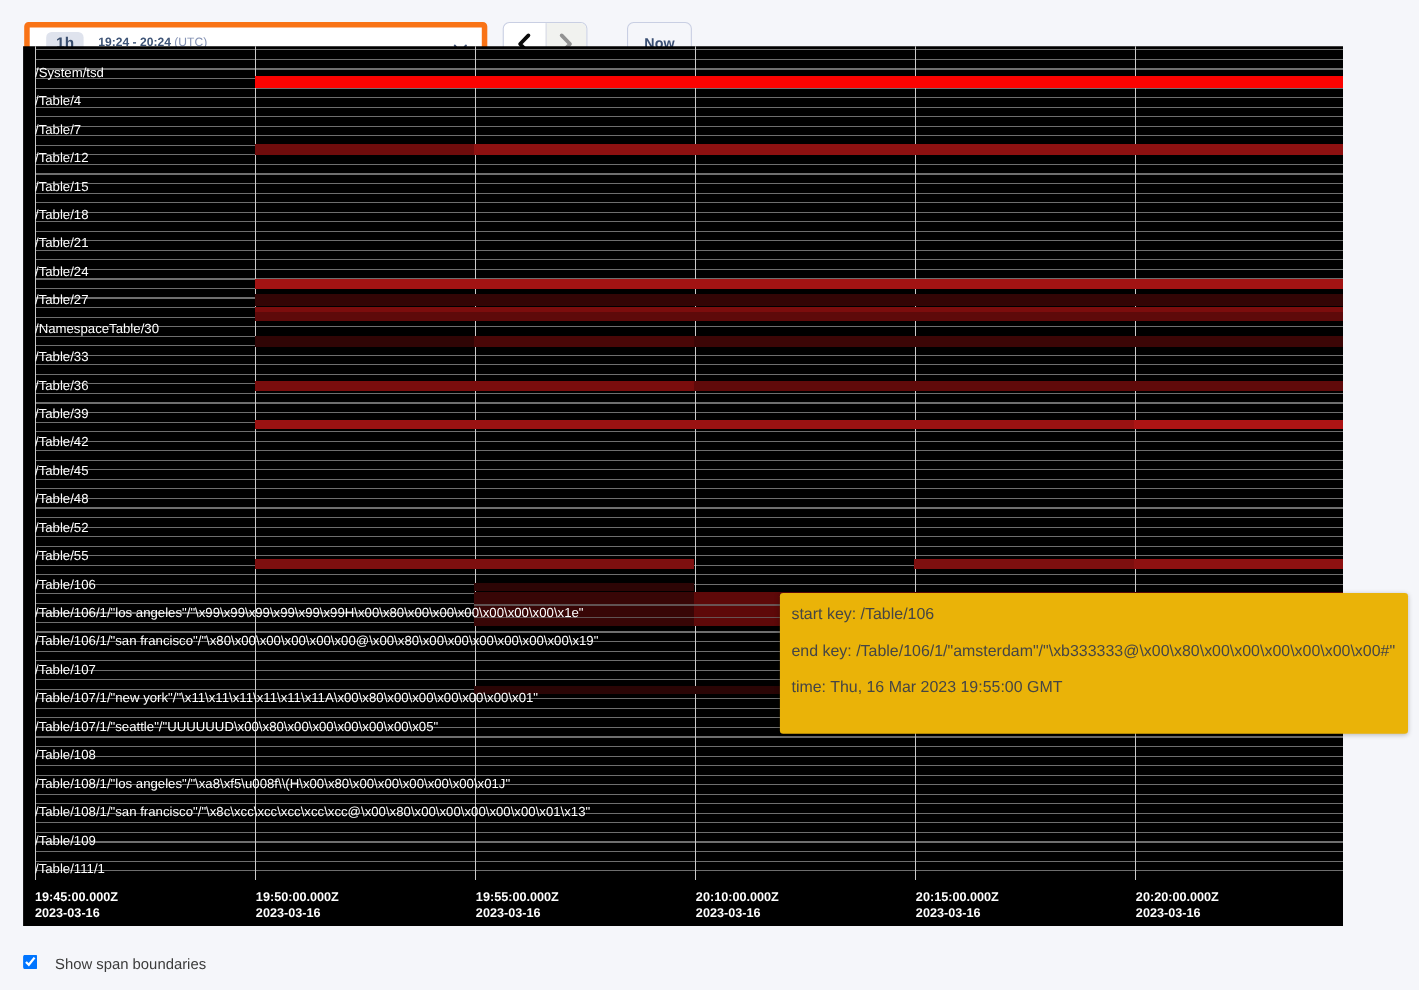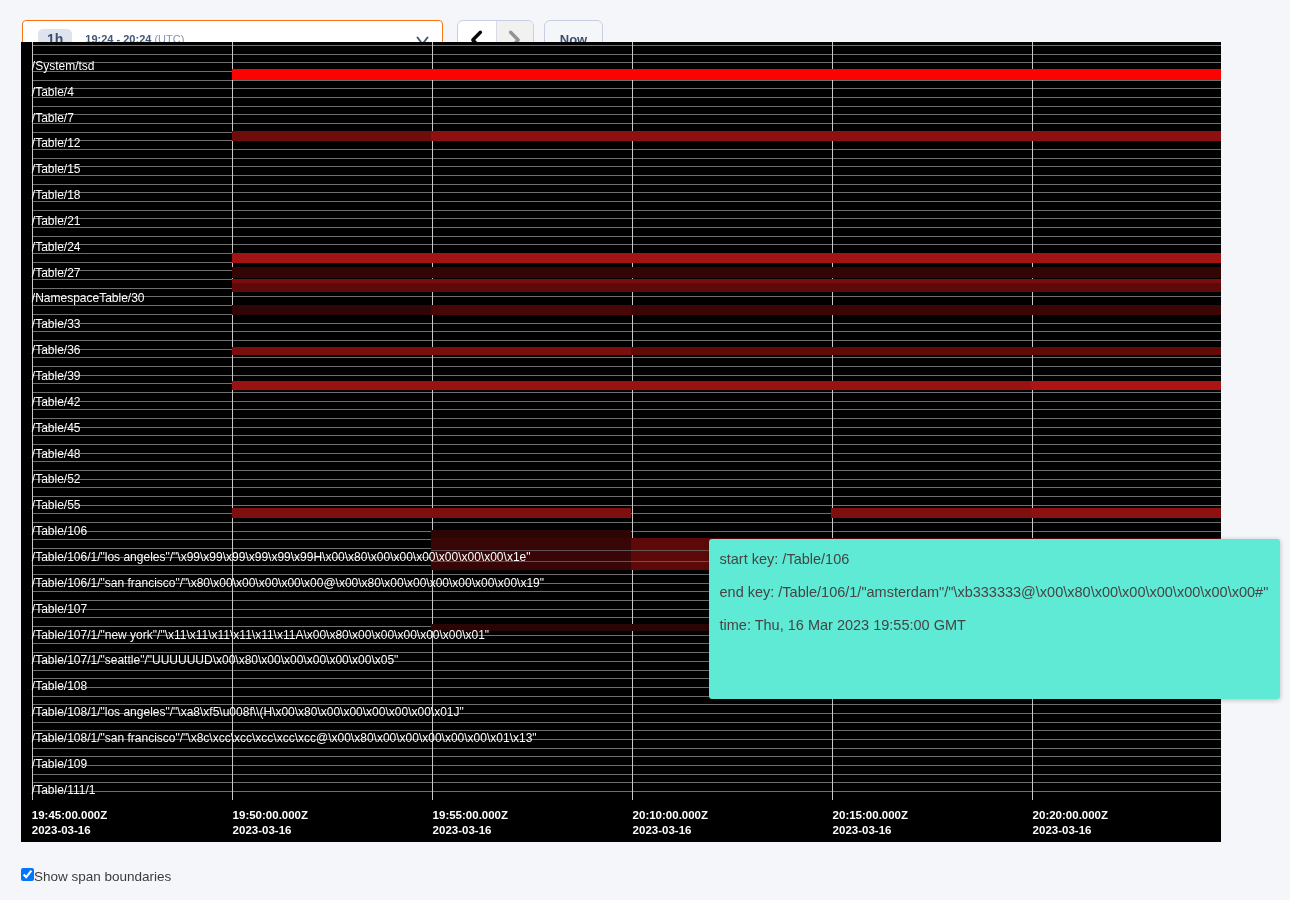--- a/index.html
+++ b/index.html
@@ -1,33 +1,33 @@
 <!DOCTYPE html>
 <html><head>
 <meta charset="utf-8">
 <style>
   * { margin:0; padding:0; box-sizing:border-box; }
   html,body { width:1290px; height:900px; background:#f5f6fa; font-family:"Liberation Sans", sans-serif; overflow:hidden; }
   .abs { position:absolute; }
-  .select { left:22px; top:20px; width:421px; height:38px; background:#fff; border:1px solid #f97316; border-radius:4px; display:flex; align-items:center; }
+  .select { left:22px; top:20px; width:421px; height:38px; background:#fff; border:5px solid #f97316; border-radius:4px; display:flex; align-items:center; }
   .badge { margin-left:15px; background:#dfe3ed; border-radius:5px; padding:2px 9px; font-size:14px; font-weight:700; color:#394d6d; }
   .rangetxt { margin-left:13px; font-size:11px; font-weight:700; color:#3f5577; }
   .rangetxt .utc { font-weight:400; color:#8391b3; }
   .caret { position:absolute; right:13px; top:15px; }
   .btngroup { left:457px; top:20px; width:77px; height:39px; border:1px solid #c9cfe3; border-radius:6px; overflow:hidden; display:flex; background:#fff; }
   .btnhalf { width:50%; height:100%; display:flex; align-items:center; justify-content:center; }
   .btnhalf.right { background:#f1f2ef; border-left:1px solid #d9dce8; }
-  .nowbtn { left:544px; top:20px; width:59px; height:39px; border:1px solid #c9cfe3; border-radius:6px; display:flex; align-items:center; justify-content:center; font-size:13px; font-weight:700; color:#3b4f73; }
+  .nowbtn { left:570px; top:20px; width:59px; height:39px; border:1px solid #c9cfe3; border-radius:6px; display:flex; align-items:center; justify-content:center; font-size:13px; font-weight:700; color:#3b4f73; }
   .chart { left:21px; top:42px; width:1200px; height:800px; }
-  .tooltip { left:709px; top:539px; width:571px; height:160px; background:#5eead4; border-radius:3px; box-shadow:0 1px 5px rgba(0,0,0,0.25); padding:12px 10.5px; font-size:14.5px; color:#454545; }
+  .tooltip { left:709px; top:539px; width:571px; height:128px; background:#eab308; border-radius:3px; box-shadow:0 1px 5px rgba(0,0,0,0.25); padding:12px 10.5px; font-size:14.5px; color:#454545; }
   .tooltip div { margin-top:16.8px; }
   .tooltip div:first-child { margin-top:0; }
   .cbrow { left:21px; top:868px; display:flex; align-items:flex-start; }
   .cbrow input { width:13px; height:13px; margin:0; }
-  .cblabel { margin-left:0; font-size:13.5px; color:#3b3b3b; position:relative; top:0.5px; }
+  .cblabel { margin-left:16px; font-size:13.5px; color:#3b3b3b; position:relative; top:0.5px; }
 </style>
 </head>
 <body>
   <div class="abs select">
     <span class="badge">1h</span>
     <span class="rangetxt">19:24 - 20:24 <span class="utc">(UTC)</span></span>
     <svg class="caret" width="13" height="11" viewBox="0 0 13 11">
       <path d="M1.5 1.5 L6.5 8 L11.5 1.5" fill="none" stroke="#46577a" stroke-width="2" stroke-linecap="round" stroke-linejoin="round"></path>
     </svg>
   </div>

